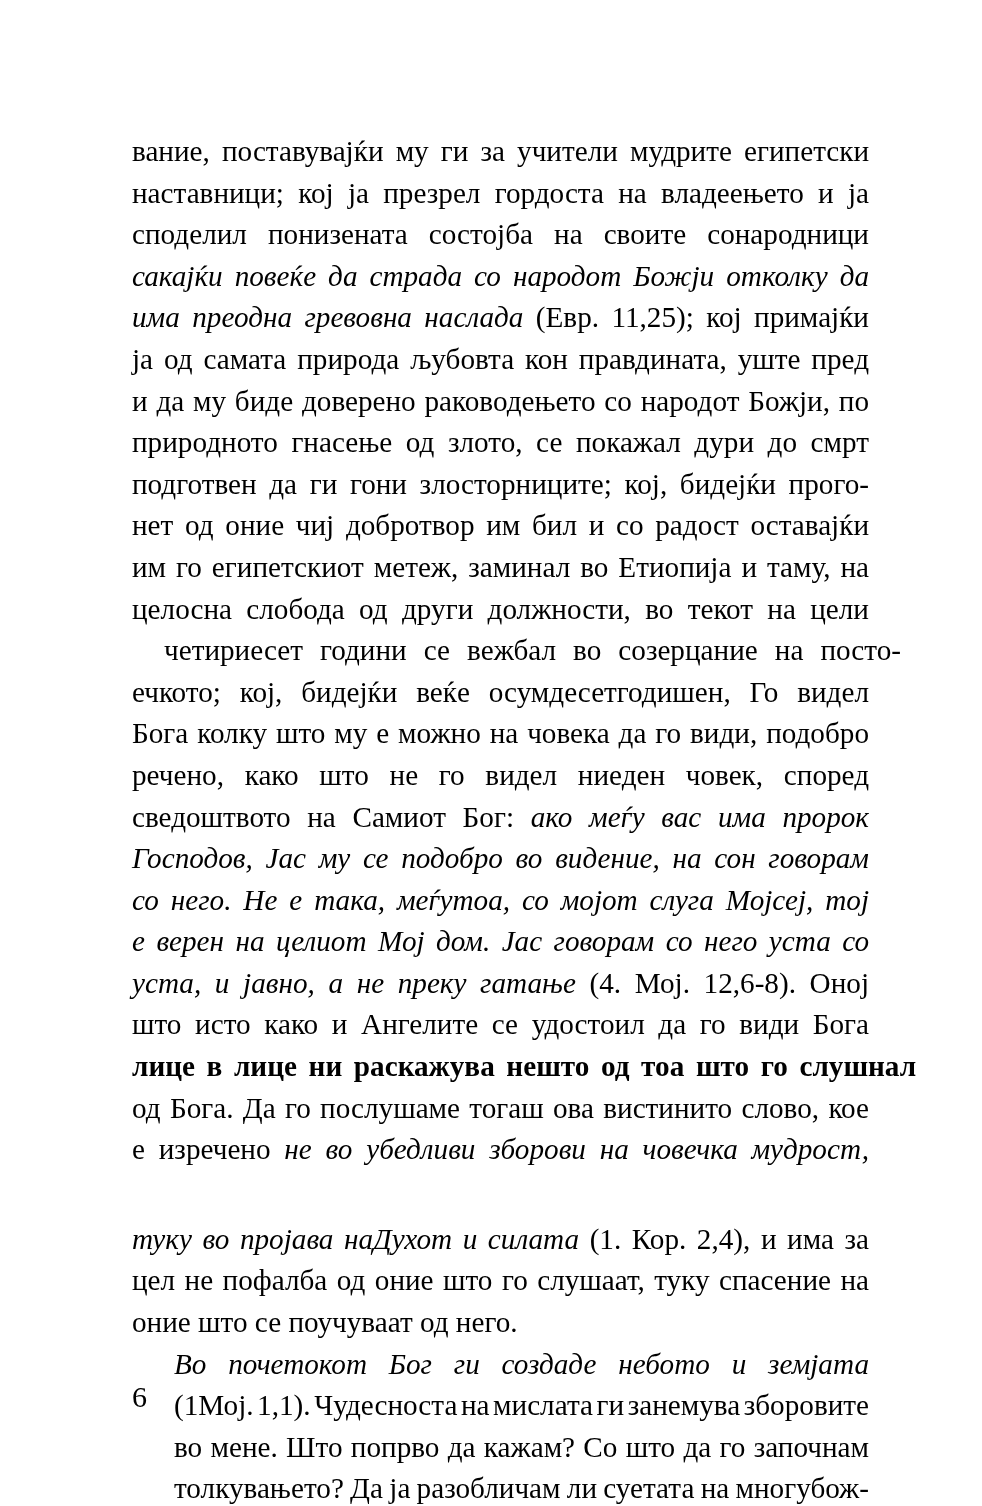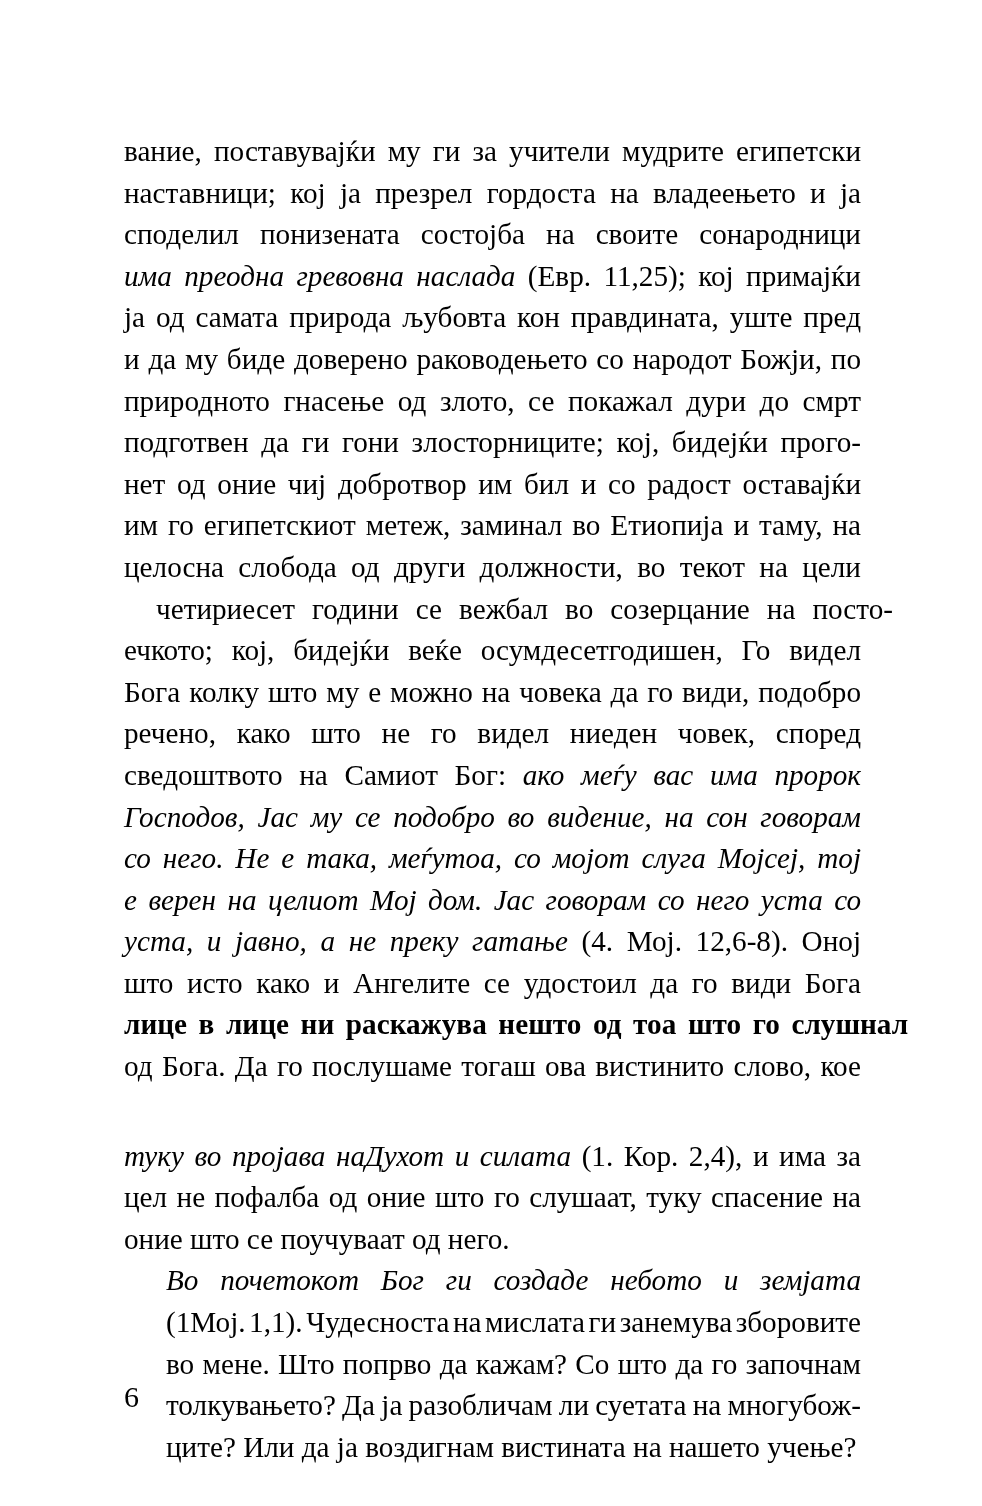--- a/index.html
+++ b/index.html
@@ -12,21 +12,21 @@
     height: 1506px;
     position: relative;
     overflow: hidden;
     font-family: "Liberation Serif", "DejaVu Serif", serif;
     color: #000000;
     -webkit-font-smoothing: antialiased;
   }
 
   #page {
     position: absolute;
-    left: 0;
+    left: 8px;
     top: 0;
     width: 784px;
     height: 1506px;
     background: #ffffff;
   }
 
   #text-column {
     position: absolute;
     left: 124px;
     top: 131px;
@@ -86,40 +86,42 @@
 </head>
 <body>
 
 <div id="page">
 
   <div id="text-column">
       <div class="para">
         <span class="jline" style="display: block; white-space: nowrap; word-spacing: 4.795px;"><span class="roman">вание, поставувајќи му ги за учители мудрите египетски</span></span>
         <span class="jline" style="display: block; white-space: nowrap; word-spacing: 6.977px;"><span class="roman">наставници; кој ја презрел гордоста на владеењето и ја</span></span>
         <span class="jline" style="display: block; white-space: nowrap; word-spacing: 13.772px;"><span class="roman">споделил понизената состојба на своите сонародници</span></span>
+        <span class="jline" style="display: block; white-space: nowrap; word-spacing: 4.719px;"><span class="it">сакајќи повеќе да страда со народот Божји отколку да</span></span>
         <span class="jline" style="display: block; white-space: nowrap; word-spacing: 5.094px;"><span class="it">има преодна гревовна наслада</span><span class="roman"> (Евр. 11,25); кој примајќи</span></span>
         <span class="jline" style="display: block; white-space: nowrap; word-spacing: 3.621px;"><span class="roman">ја од самата природа љубовта кон правдината, уште пред</span></span>
         <span class="jline" style="display: block; white-space: nowrap; word-spacing: 1.497px;"><span class="roman">и да му биде доверено раководењето со народот Божји, по</span></span>
         <span class="jline" style="display: block; white-space: nowrap; word-spacing: 6.268px;"><span class="roman">природното гнасење од злото, се покажал дури до смрт</span></span>
         <span class="jline" style="display: block; white-space: nowrap; word-spacing: 5.335px;"><span class="roman">подготвен да ги гони злосторниците; кој, бидејќи прого-</span></span>
         <span class="jline" style="display: block; white-space: nowrap; word-spacing: 4.395px;"><span class="roman">нет од оние чиј добротвор им бил и со радост оставајќи</span></span>
         <span class="jline" style="display: block; white-space: nowrap; word-spacing: 2.655px;"><span class="roman">им го египетскиот метеж, заминал во Етиопија и таму, на</span></span>
         <span class="jline" style="display: block; white-space: nowrap; word-spacing: 7.002px;"><span class="roman">целосна слобода од други должности, во текот на цели</span></span>
         <span class="jline" style="display: block; white-space: nowrap; word-spacing: 9.759px; margin-left: 32px;"><span class="roman">четириесет години се вежбал во созерцание на посто-</span></span>
         <span class="jline" style="display: block; white-space: nowrap; word-spacing: 11.521px;"><span class="roman">ечкото; кој, бидејќи веќе осумдесетгодишен, Го видел</span></span>
         <span class="jline" style="display: block; white-space: nowrap; word-spacing: 1.607px;"><span class="roman">Бога колку што му е можно на човека да го види, подобро</span></span>
         <span class="jline" style="display: block; white-space: nowrap; word-spacing: 13.414px;"><span class="roman">речено, како што не го видел ниеден човек, според</span></span>
         <span class="jline" style="display: block; white-space: nowrap; word-spacing: 9.354px;"><span class="roman">сведоштвото на Самиот Бог: </span><span class="it">ако меѓу вас има пророк</span></span>
         <span class="jline" style="display: block; white-space: nowrap; word-spacing: 2.905px;"><span class="it">Господов, Јас му се подобро во видение, на сон говорам</span></span>
         <span class="jline" style="display: block; white-space: nowrap; word-spacing: 4.619px;"><span class="it">со него. Не е така, меѓутоа, со мојот слуга Мојсеј, тој</span></span>
         <span class="jline" style="display: block; white-space: nowrap; word-spacing: 4.142px;"><span class="it">е верен на целиот Мој дом. Јас говорам со него уста со</span></span>
         <span class="jline" style="display: block; white-space: nowrap; word-spacing: 6.328px;"><span class="it">уста, и јавно, а не преку гатање</span><span class="roman"> (4. Мој. 12,6-8). Оној</span></span>
         <span class="jline" style="display: block; white-space: nowrap; word-spacing: 6.322px;"><span class="roman">што исто како и Ангелите се удостоил да го види Бога</span></span>
         <span class="jline" style="display: block; white-space: nowrap; word-spacing: 4.338px; font-weight: bold;"><span class="roman">лице в лице ни раскажува нешто од тоа што го слушнал</span></span>
         <span class="jline" style="display: block; white-space: nowrap; word-spacing: 2.01px;"><span class="roman">од Бога. Да го послушаме тогаш ова вистинито слово, кое</span></span>
+        <span class="jline" style="display: block; white-space: nowrap; word-spacing: 6.477px;"><span class="roman">е изречено </span><span class="it">не во убедливи зборови на човечка мудрост,</span></span>
         <span class="jline" style="display: block; white-space: nowrap; word-spacing: 3.26px; margin-top: 48px;"><span class="it">туку во пројава наДухот и силата</span><span class="roman"> (1. Кор. 2,4), и има за</span></span>
         <span class="jline" style="display: block; white-space: nowrap; word-spacing: 2.144px;"><span class="roman">цел не пофалба од оние што го слушаат, туку спасение на</span></span>
         <span class="jline last" style="display: block; white-space: nowrap;"><span class="roman">оние што се поучуваат од него.</span></span>
       </div>
       <div class="para indent">
         <span class="jline" style="text-indent: 42px; display: block; white-space: nowrap; word-spacing: 14.493px;"><span class="it">Во почетокот Бог ги создаде небото и земјата</span></span>
         <span class="jline" style="display: block; white-space: nowrap; word-spacing: -3.728px;"><span class="roman">(1Мој. 1,1). Чудесноста на мислата ги занемува зборовите</span></span>
         <span class="jline" style="display: block; white-space: nowrap; word-spacing: 1.008px;"><span class="roman">во мене. Што попрво да кажам? Со што да го започнам</span></span>
         <span class="jline" style="display: block; white-space: nowrap; word-spacing: -1.016px;"><span class="roman">толкувањето? Да ја разобличам ли суетата на многубож-</span></span>
         <span class="jline last" style="display: block; white-space: nowrap;"><span class="roman">ците? Или да ја воздигнам вистината на нашето учење?</span></span>

